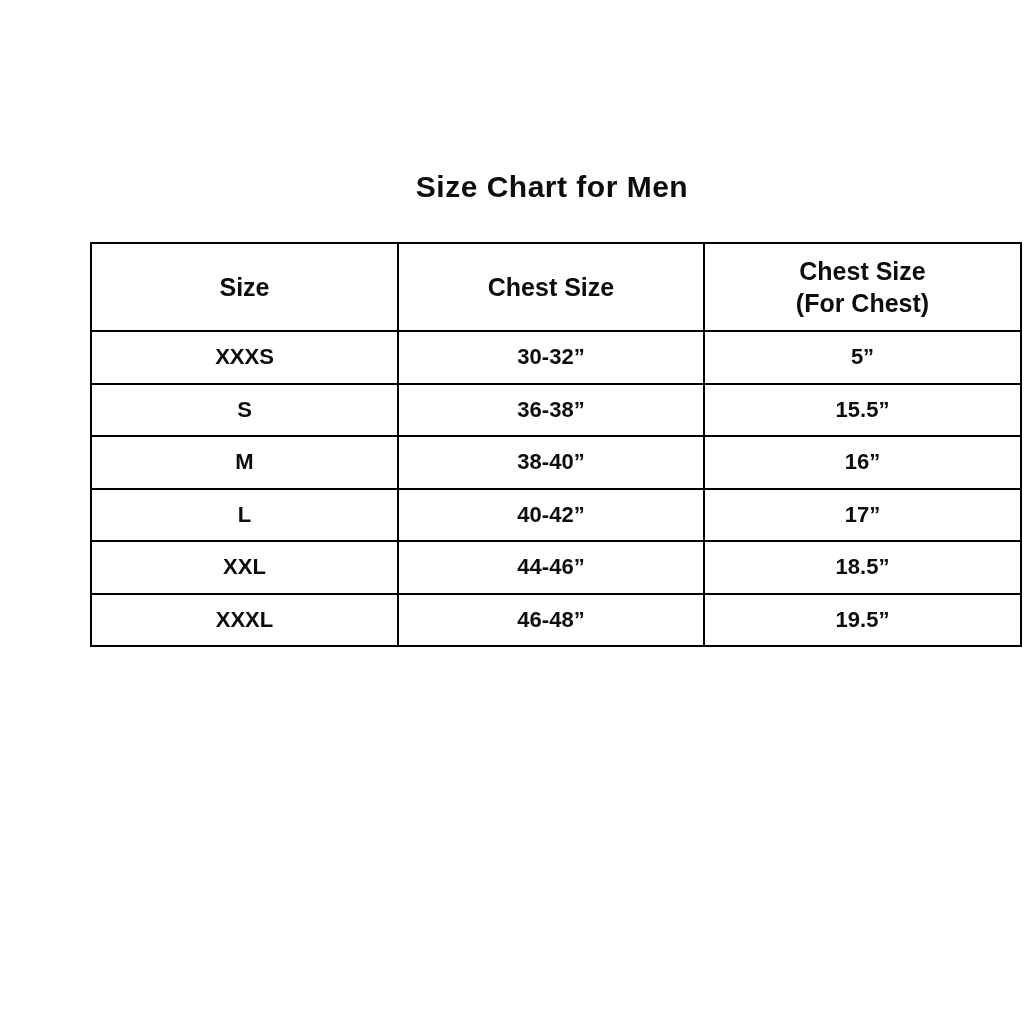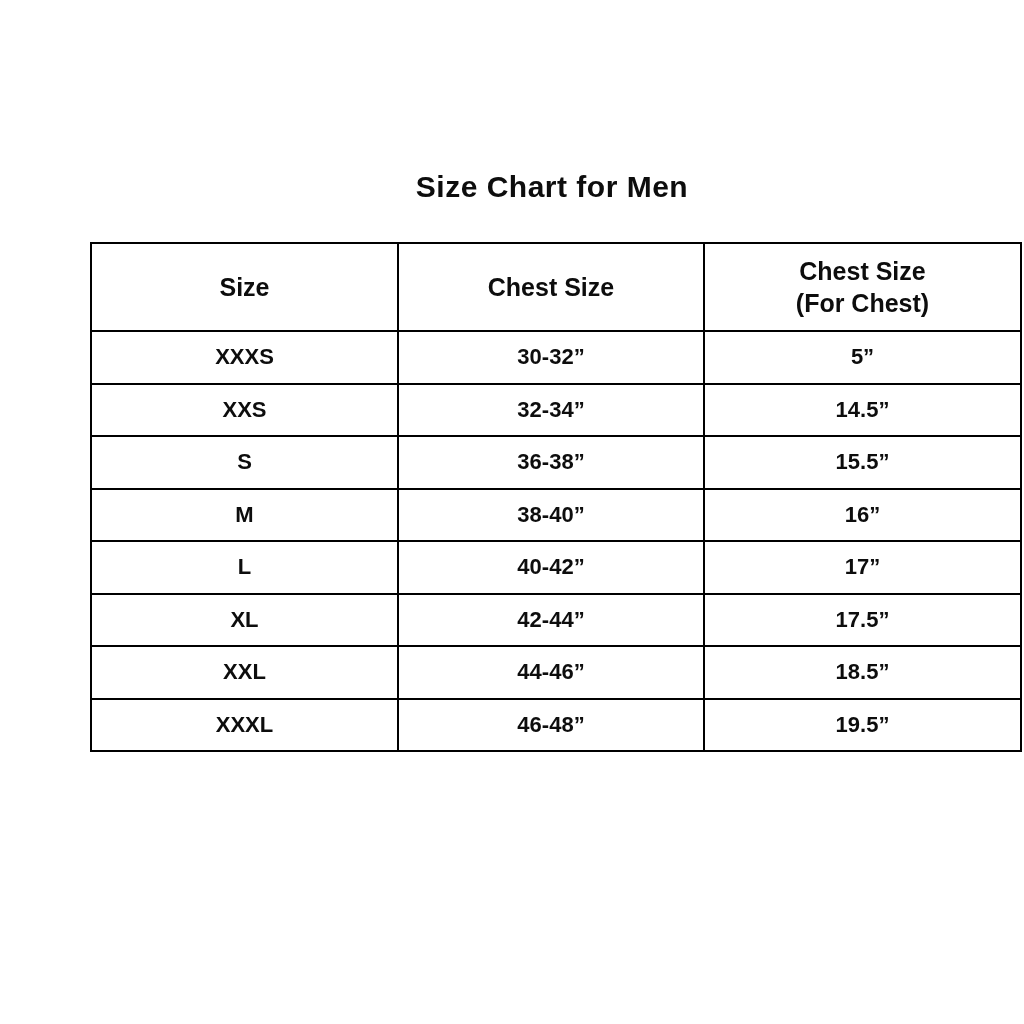--- a/index.html
+++ b/index.html
@@ -88,43 +88,33 @@
         </th>
       </tr>
     </thead>
     <tbody>
       <tr>
         <td>XXXS</td>
         <td>30-32”</td>
         <td>5”</td>
       </tr>
       <tr>
-        <td>XXS</td>
-        <td>32-34”</td>
-        <td>14.5”</td>
-      </tr>
-      <tr>
         <td>S</td>
         <td>36-38”</td>
         <td>15.5”</td>
       </tr>
       <tr>
         <td>M</td>
         <td>38-40”</td>
         <td>16”</td>
       </tr>
       <tr>
         <td>L</td>
         <td>40-42”</td>
         <td>17”</td>
-      </tr>
-      <tr>
-        <td>XL</td>
-        <td>42-44”</td>
-        <td>17.5”</td>
       </tr>
       <tr>
         <td>XXL</td>
         <td>44-46”</td>
         <td>18.5”</td>
       </tr>
       <tr>
         <td>XXXL</td>
         <td>46-48”</td>
         <td>19.5”</td>

